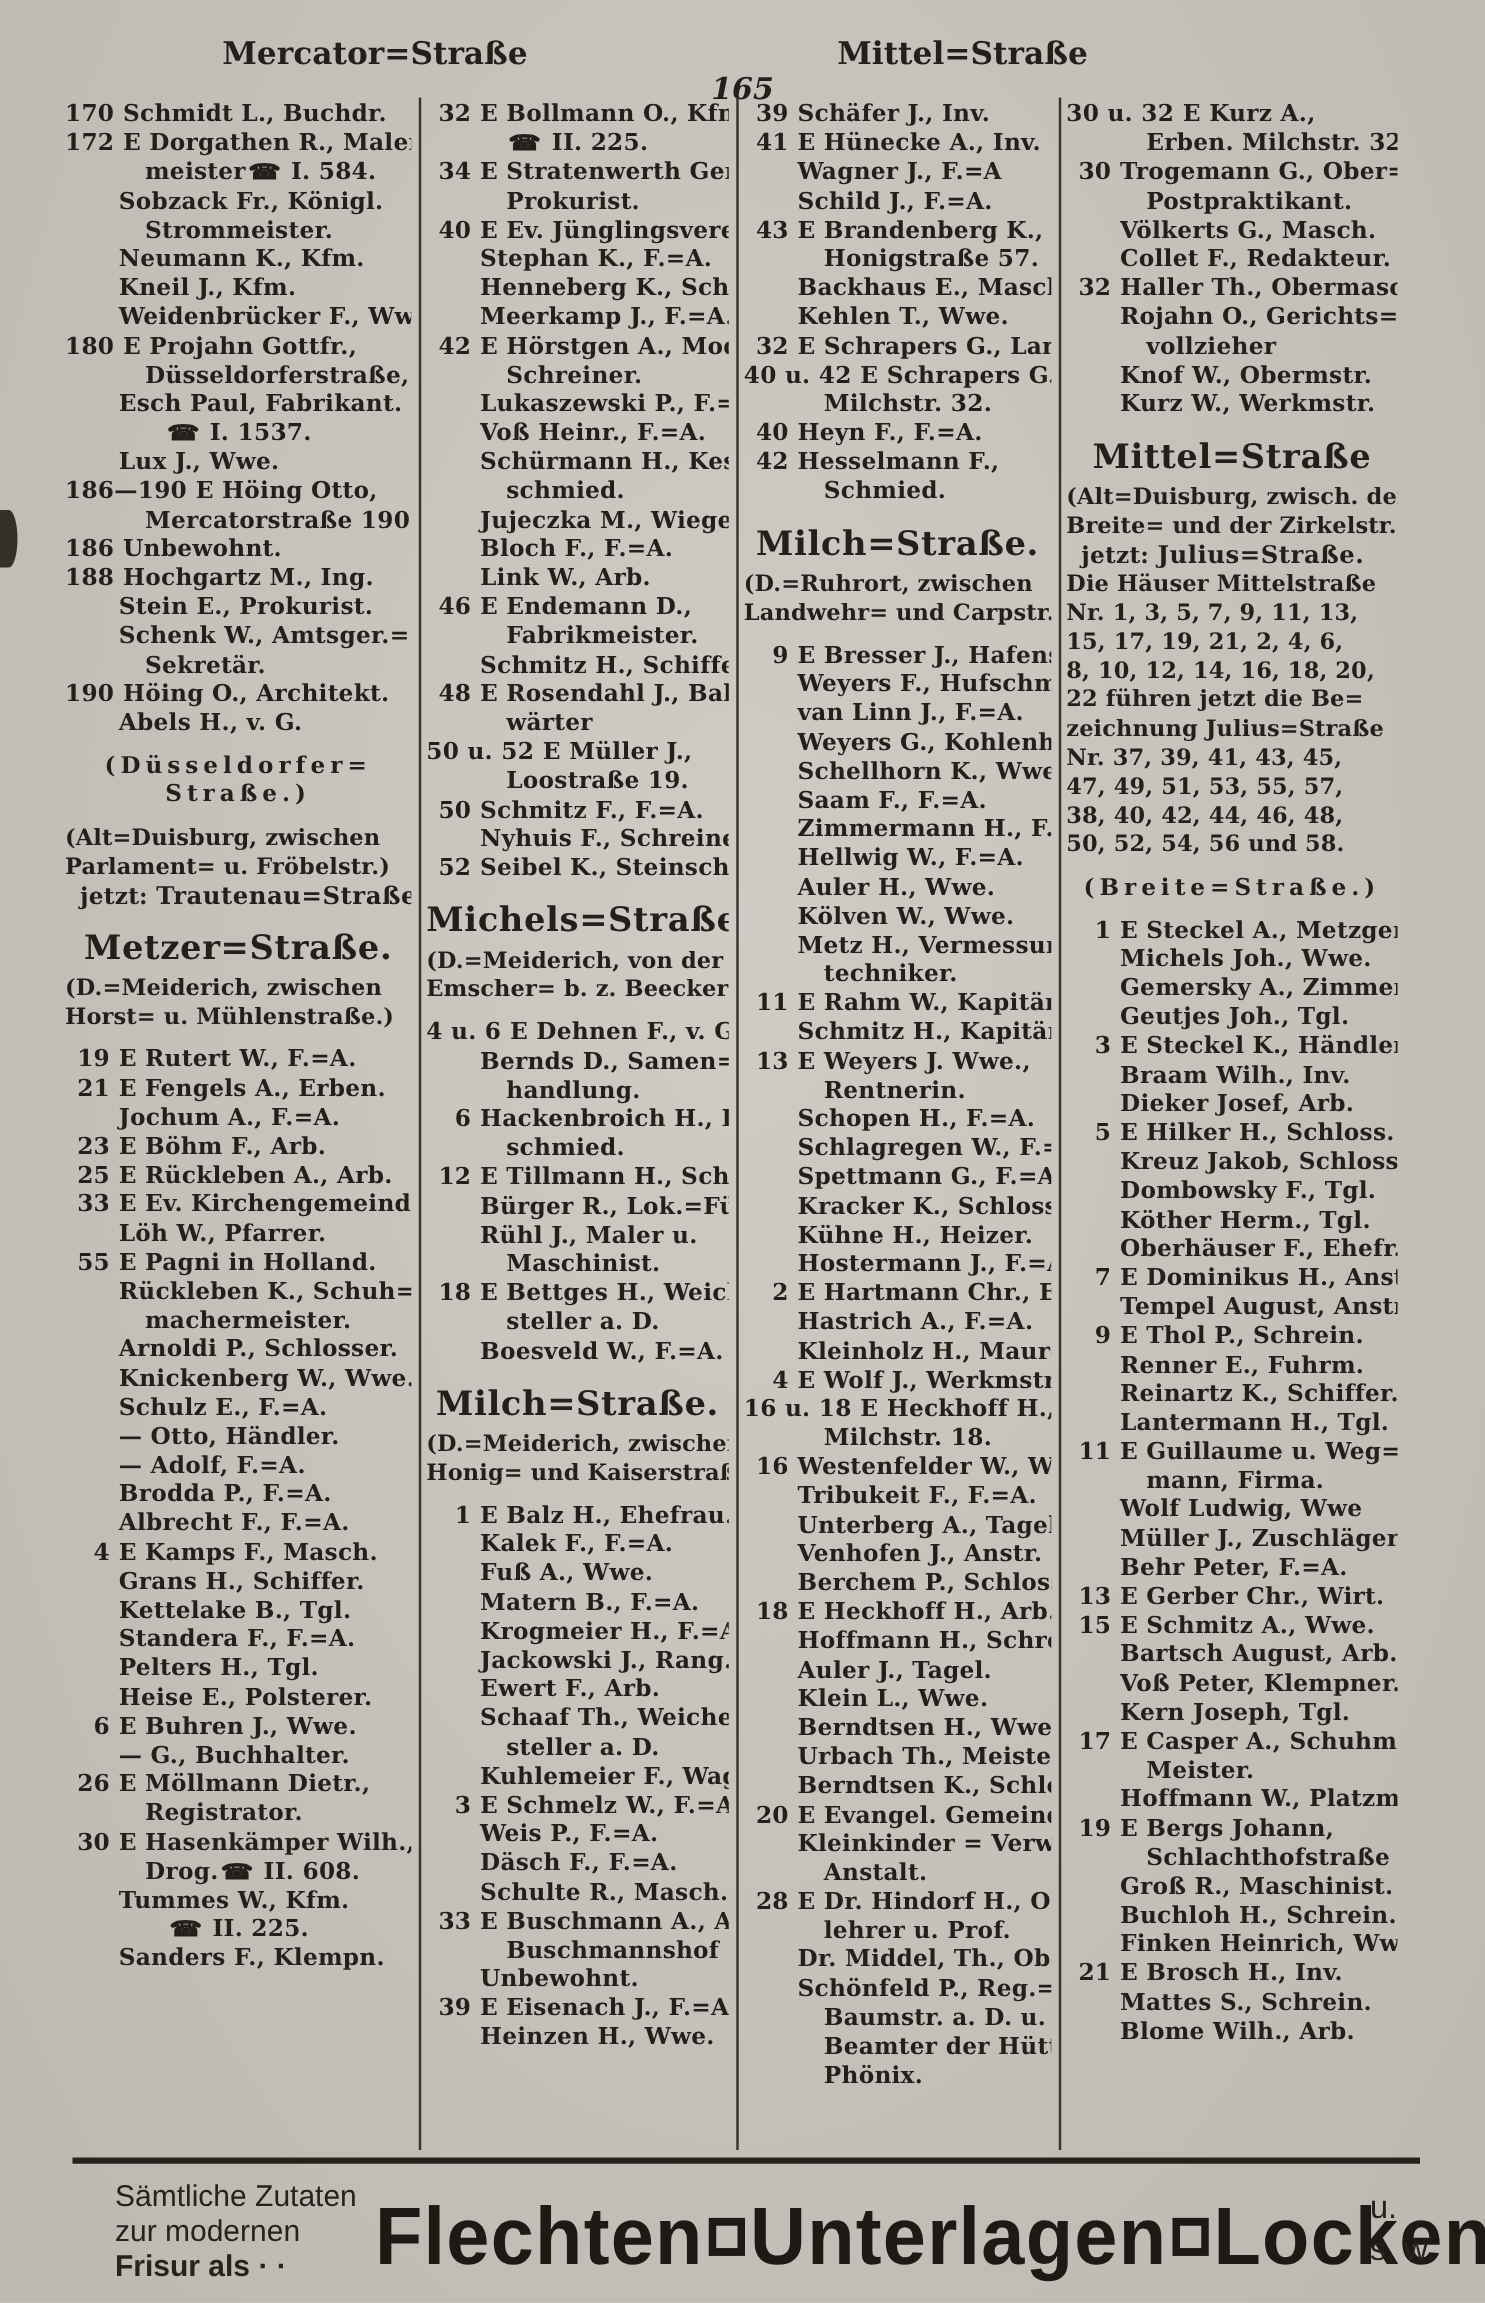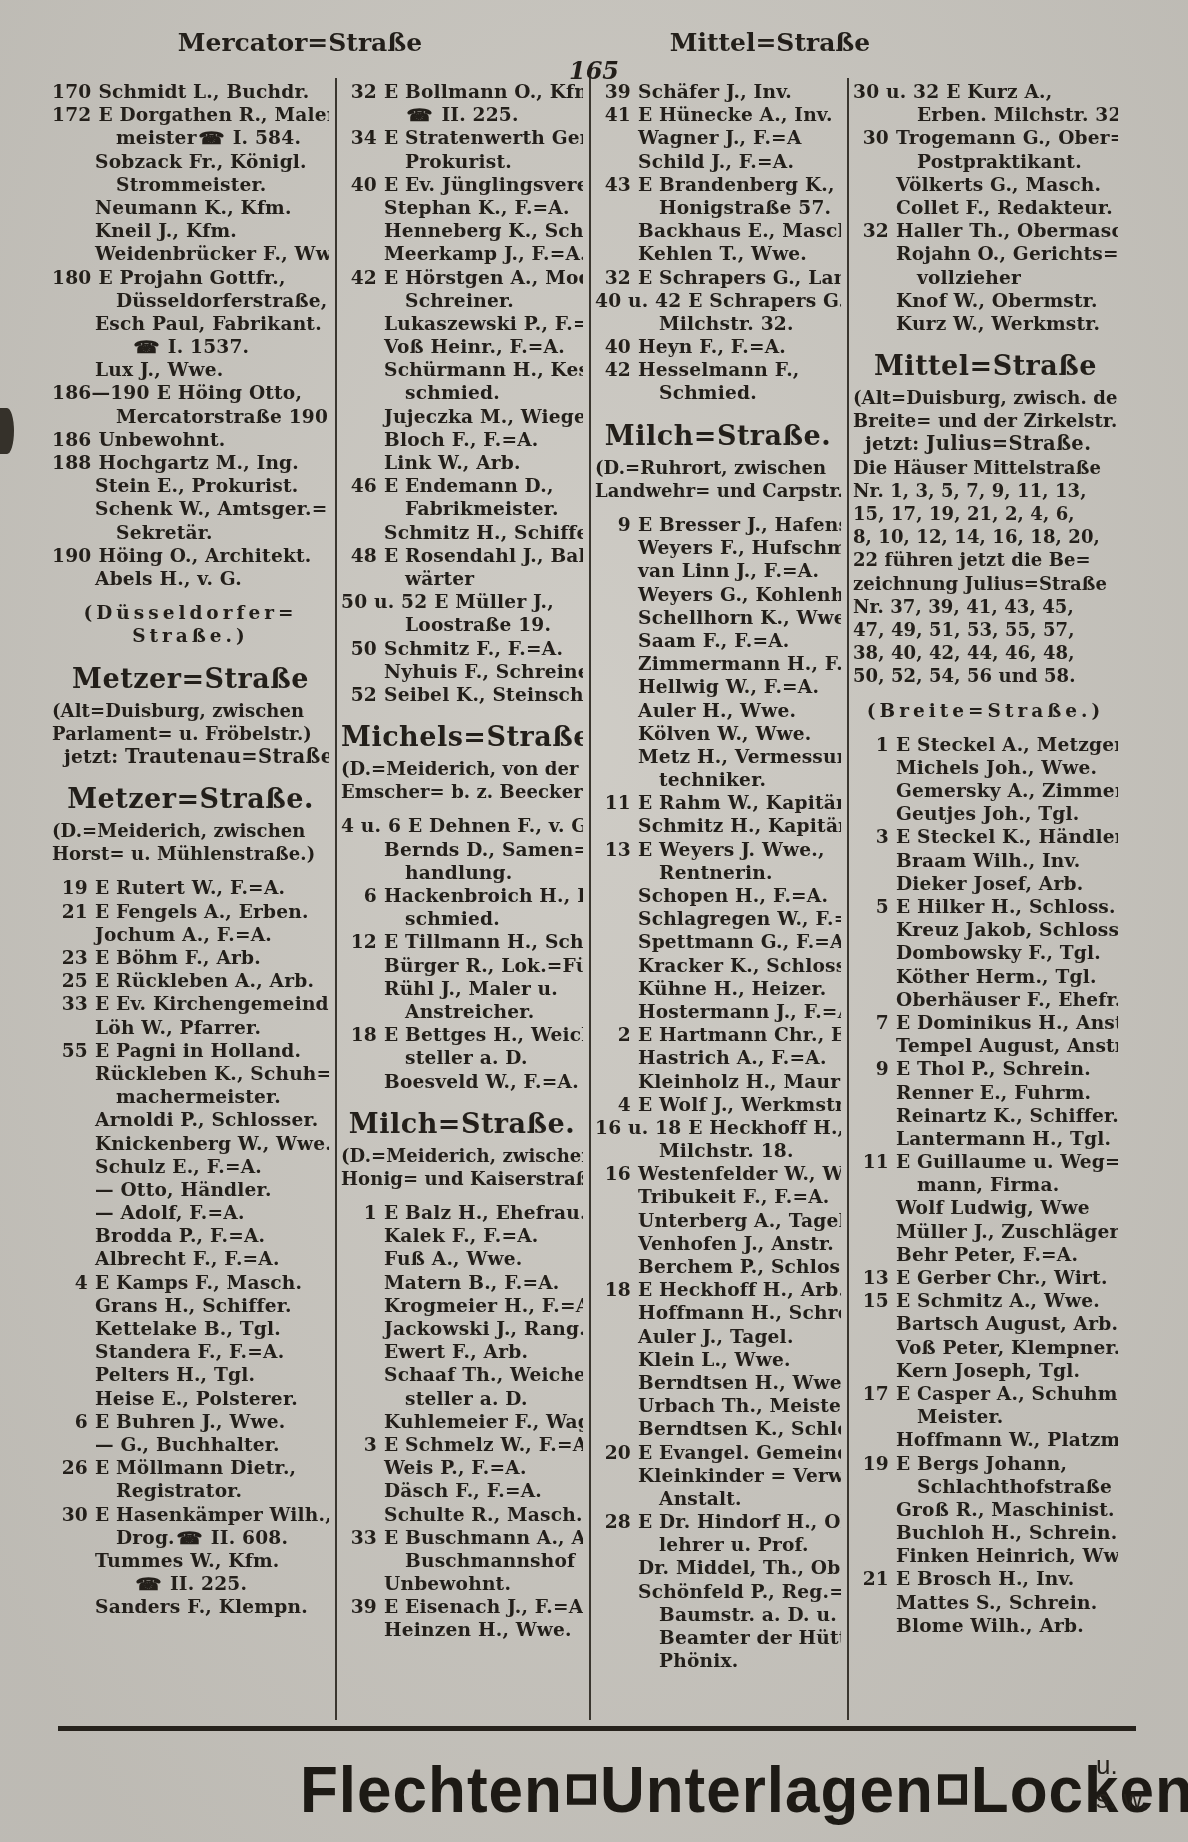--- a/index.html
+++ b/index.html
@@ -126,21 +126,20 @@
         <div class="line entry"><span class="num">188</span><span>Hochgartz M., Ing.</span></div>
         <div class="line sub"><span>Stein E., Prokurist.</span></div>
         <div class="line sub"><span>Schenk W., Amtsger.=</span></div>
         <div class="line cont"><span>Sekretär.</span></div>
         <div class="line entry"><span class="num">190</span><span>Höing O., Architekt.</span></div>
         <div class="line sub"><span>Abels H., v. G.</span></div>
         <div class="line gap"></div>
         <div class="line spaced"><span>(Düsseldorfer=</span></div>
         <div class="line spaced"><span>Straße.)</span></div>
         <div class="line gap"></div>
-        <div class="line head"><span>Metzer=Straße</span></div>
         <div class="line note"><span>(Alt=Duisburg, zwischen</span></div>
         <div class="line note"><span>Parlament= u. Fröbelstr.)</span></div>
         <div class="line jetzt">jetzt: <b>Trautenau=Straße.</b></div>
         <div class="line gap"></div>
         <div class="line head"><span>Metzer=Straße.</span></div>
         <div class="line note"><span>(D.=Meiderich, zwischen</span></div>
         <div class="line note"><span>Horst= u. Mühlenstraße.)</span></div>
         <div class="line gap"></div>
         <div class="line entry"><span class="num">19</span><span>E Rutert W., F.=A.</span></div>
         <div class="line entry"><span class="num">21</span><span>E Fengels A., Erben.</span></div>
@@ -209,21 +208,21 @@
         <div class="line note"><span>Emscher= b. z. Beeckerstr.)</span></div>
         <div class="line gap"></div>
         <div class="line entry"><span class="num">4 u. 6</span><span>E Dehnen F., v. G.</span></div>
         <div class="line sub"><span>Bernds D., Samen=</span></div>
         <div class="line cont"><span>handlung.</span></div>
         <div class="line entry"><span class="num">6</span><span>Hackenbroich H., Kessel=</span></div>
         <div class="line cont"><span>schmied.</span></div>
         <div class="line entry"><span class="num">12</span><span>E Tillmann H., Schloss.</span></div>
         <div class="line sub"><span>Bürger R., Lok.=Führ.</span></div>
         <div class="line sub"><span>Rühl J., Maler u.</span></div>
-        <div class="line cont"><span>Anstreicher.</span></div>
+        <div class="line cont"><span>Maschinist.</span></div>
         <div class="line entry"><span class="num">18</span><span>E Bettges H., Weich.=</span></div>
         <div class="line cont"><span>steller a. D.</span></div>
         <div class="line sub"><span>Boesveld W., F.=A.</span></div>
         <div class="line gap"></div>
         <div class="line head"><span>Milch=Straße.</span></div>
         <div class="line note"><span>(D.=Meiderich, zwischen</span></div>
         <div class="line note"><span>Honig= und Kaiserstraße.)</span></div>
         <div class="line gap"></div>
         <div class="line entry"><span class="num">1</span><span>E Balz H., Ehefrau.</span></div>
         <div class="line sub"><span>Kalek F., F.=A.</span></div>
@@ -383,20 +382,25 @@
         <div class="line sub"><span>Buchloh H., Schrein.</span></div>
         <div class="line sub"><span>Finken Heinrich, Wwe.</span></div>
         <div class="line entry"><span class="num">21</span><span>E Brosch H., Inv.</span></div>
         <div class="line sub"><span>Mattes S., Schrein.</span></div>
         <div class="line sub"><span>Blome Wilh., Arb.</span></div>
       </div>
   </div>
 
   <div class="footrule"></div>
 
+  <div class="adsmall">
+    <div>Sämtliche Zutaten</div>
+    <div>zur modernen</div>
+    <div class="b">Frisur als · ·</div>
+  </div>
 
   <div class="adbig">
     <span>Flechten</span>
     <span class="sq"></span>
     <span>Unterlagen</span>
     <span class="sq"></span>
     <span>Locken</span>
   </div>
 
   <div class="adright">

